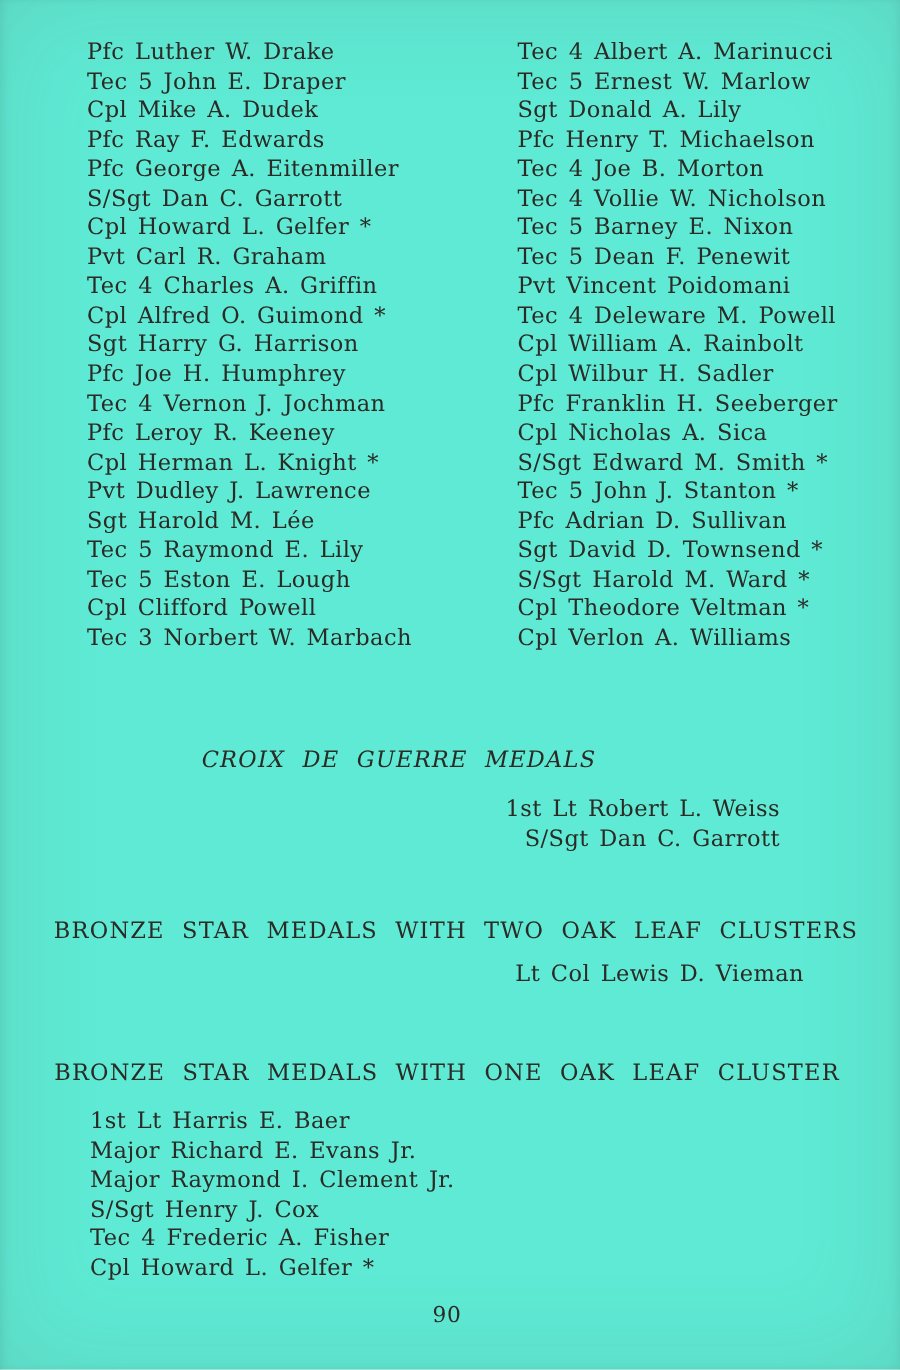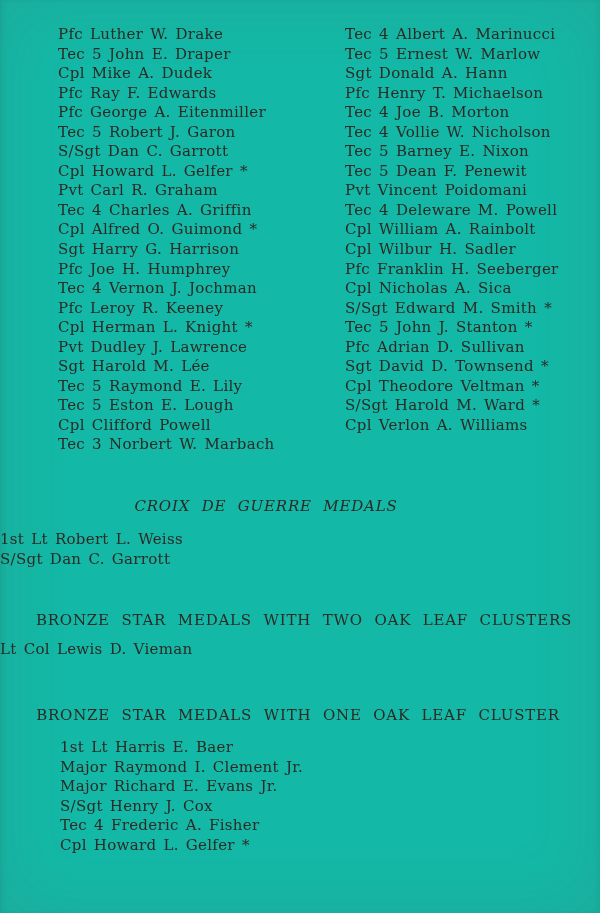--- a/index.html
+++ b/index.html
@@ -5,21 +5,21 @@
   html, body {
     margin: 0;
     padding: 0;
     background: #e9e8e4;
   }
   .page {
     position: relative;
     width: 600px;
     height: 913px;
     margin: 0 auto;
-    background: #14b8a6;
+    background: #5eead4;
     color: #2b2a25;
     font-family: "DejaVu Serif", "Liberation Serif", serif;
     box-shadow: inset 0 0 70px rgba(95, 92, 84, 0.14), inset 4px 0 10px -6px rgba(0,0,0,0.18), inset -4px 0 10px -6px rgba(0,0,0,0.12);
     overflow: hidden;
   }
   .name-line {
     font-size: 15px;
     line-height: 19.55px;
     letter-spacing: 0.3px;
     word-spacing: 2px;
@@ -33,21 +33,21 @@
   .heading {
     position: absolute;
     font-size: 15px;
     letter-spacing: 0.8px;
     word-spacing: 6px;
     white-space: pre;
     text-align: center;
   }
   .center-list {
     position: absolute;
-    text-align: left;
+    text-align: right;
   }
   .croix-title      { top: 497px; left: 0; width: 532px; font-style: italic; }
   .croix-names      { top: 530px; left: 0; width: 520px; }
   .bronze-two-title { top: 611px; left: 0; width: 608px; }
   .bronze-two-names { top: 640px; left: 0; width: 536px; }
   .bronze-one-title { top: 706px; left: 0; width: 596px; }
   .bottom-left  { left: 60px;  top: 738px; }
   .bottom-right { left: 346px; top: 738px; }
   .page-number {
     position: absolute;
@@ -63,21 +63,20 @@
 <body>
 
 <div class="page">
 
   <div class="col top-left">
       <div class="name-line">Pfc Luther W. Drake</div>
       <div class="name-line">Tec 5 John E. Draper</div>
       <div class="name-line">Cpl Mike A. Dudek</div>
       <div class="name-line">Pfc Ray F. Edwards</div>
       <div class="name-line">Pfc George A. Eitenmiller</div>
-      <div class="name-line">Tec 5 Robert J. Garon</div>
       <div class="name-line">S/Sgt Dan C. Garrott</div>
       <div class="name-line">Cpl Howard L. Gelfer *</div>
       <div class="name-line">Pvt Carl R. Graham</div>
       <div class="name-line">Tec 4 Charles A. Griffin</div>
       <div class="name-line">Cpl Alfred O. Guimond *</div>
       <div class="name-line">Sgt Harry G. Harrison</div>
       <div class="name-line">Pfc Joe H. Humphrey</div>
       <div class="name-line">Tec 4 Vernon J. Jochman</div>
       <div class="name-line">Pfc Leroy R. Keeney</div>
       <div class="name-line">Cpl Herman L. Knight *</div>
@@ -85,60 +84,61 @@
       <div class="name-line">Sgt Harold M. Lée</div>
       <div class="name-line">Tec 5 Raymond E. Lily</div>
       <div class="name-line">Tec 5 Eston E. Lough</div>
       <div class="name-line">Cpl Clifford Powell</div>
       <div class="name-line">Tec 3 Norbert W. Marbach</div>
     </div>
 
   <div class="col top-right">
       <div class="name-line">Tec 4 Albert A. Marinucci</div>
       <div class="name-line">Tec 5 Ernest W. Marlow</div>
-      <div class="name-line">Sgt Donald A. Hann</div>
+      <div class="name-line">Sgt Donald A. Lily</div>
       <div class="name-line">Pfc Henry T. Michaelson</div>
       <div class="name-line">Tec 4 Joe B. Morton</div>
       <div class="name-line">Tec 4 Vollie W. Nicholson</div>
       <div class="name-line">Tec 5 Barney E. Nixon</div>
       <div class="name-line">Tec 5 Dean F. Penewit</div>
       <div class="name-line">Pvt Vincent Poidomani</div>
       <div class="name-line">Tec 4 Deleware M. Powell</div>
       <div class="name-line">Cpl William A. Rainbolt</div>
       <div class="name-line">Cpl Wilbur H. Sadler</div>
       <div class="name-line">Pfc Franklin H. Seeberger</div>
       <div class="name-line">Cpl Nicholas A. Sica</div>
       <div class="name-line">S/Sgt Edward M. Smith *</div>
       <div class="name-line">Tec 5 John J. Stanton *</div>
       <div class="name-line">Pfc Adrian D. Sullivan</div>
       <div class="name-line">Sgt David D. Townsend *</div>
+      <div class="name-line">S/Sgt Harold M. Ward *</div>
       <div class="name-line">Cpl Theodore Veltman *</div>
-      <div class="name-line">S/Sgt Harold M. Ward *</div>
       <div class="name-line">Cpl Verlon A. Williams</div>
     </div>
 
   <div class="heading croix-title">CROIX DE GUERRE MEDALS</div>
 
   <div class="center-list croix-names">
       <div class="name-line">1st Lt Robert L. Weiss</div>
       <div class="name-line">S/Sgt Dan C. Garrott</div>
     </div>
 
   <div class="heading bronze-two-title">BRONZE STAR MEDALS WITH TWO OAK LEAF CLUSTERS</div>
 
   <div class="center-list bronze-two-names">
       <div class="name-line">Lt Col Lewis D. Vieman</div>
     </div>
 
   <div class="heading bronze-one-title">BRONZE STAR MEDALS WITH ONE OAK LEAF CLUSTER</div>
 
   <div class="col bottom-left">
       <div class="name-line">1st Lt Harris E. Baer</div>
+      <div class="name-line">Major Richard E. Evans Jr.</div>
       <div class="name-line">Major Raymond I. Clement Jr.</div>
-      <div class="name-line">Major Richard E. Evans Jr.</div>
       <div class="name-line">S/Sgt Henry J. Cox</div>
       <div class="name-line">Tec 4 Frederic A. Fisher</div>
       <div class="name-line">Cpl Howard L. Gelfer *</div>
     </div>
 
 
+  <div class="page-number">90</div>
 
 </div>
 
 </body></html>

